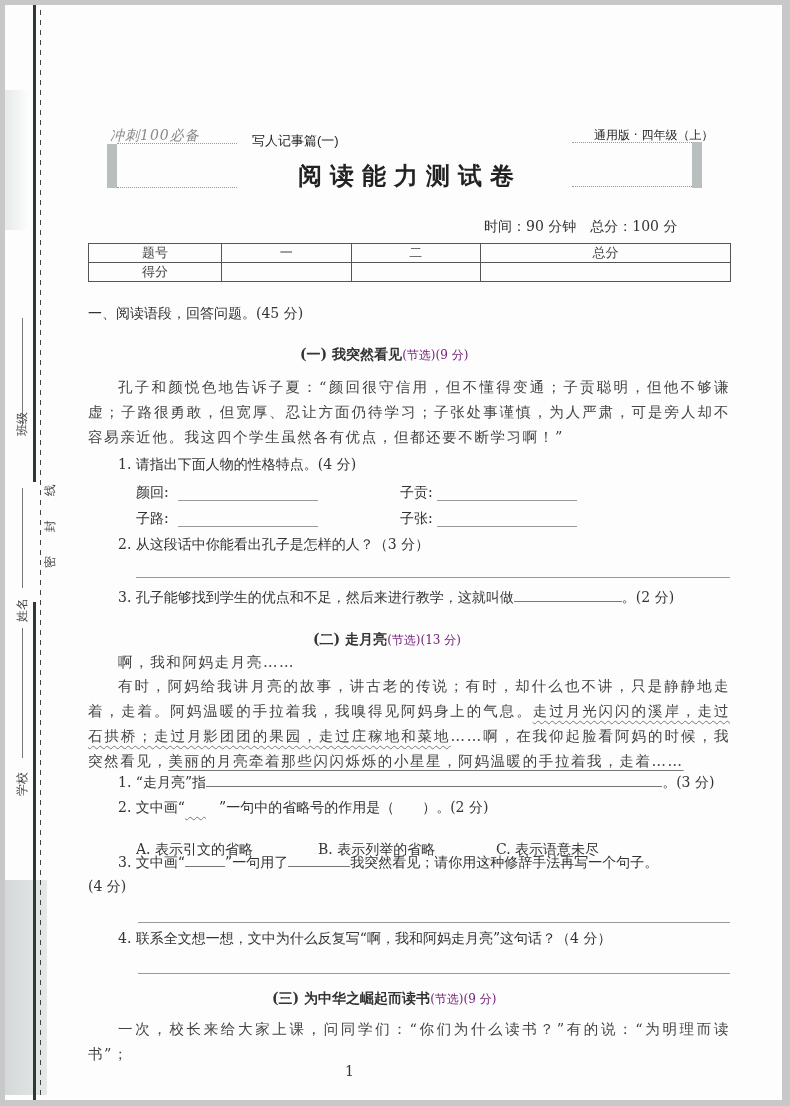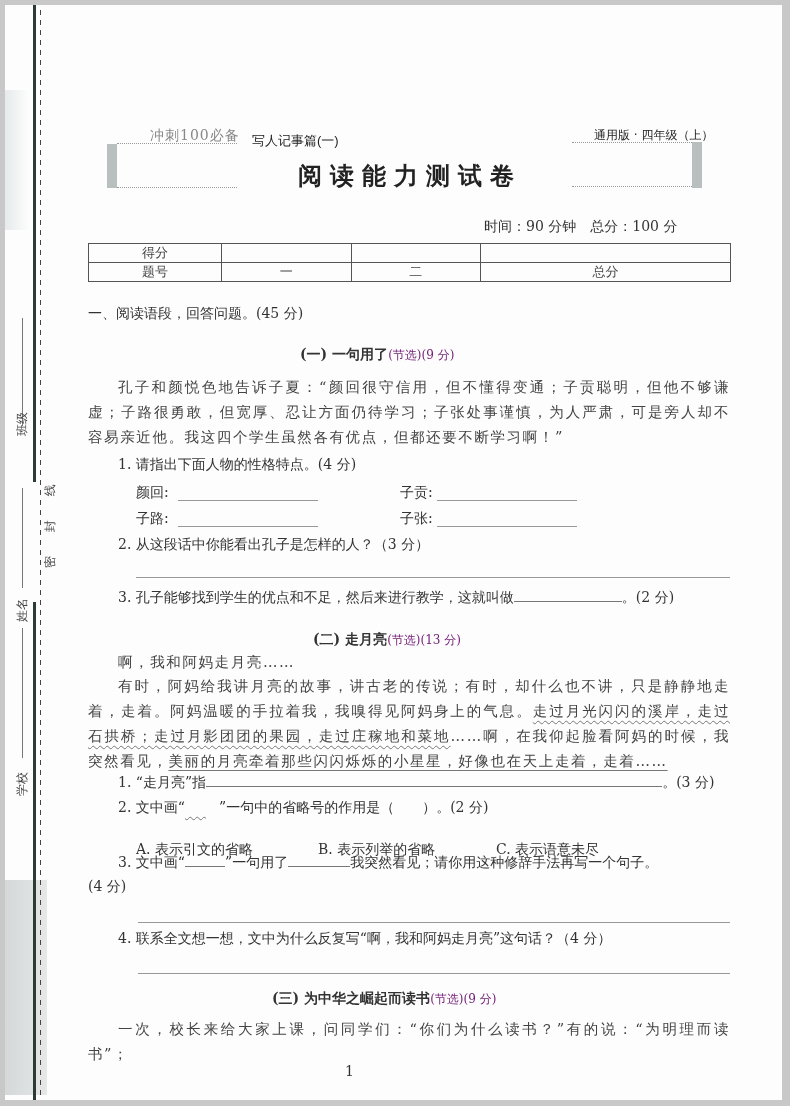--- a/index.html
+++ b/index.html
@@ -35,21 +35,21 @@
   }
   .margin-rule { position: absolute; left: 22px; width: 1px; background: #777; }
 
   .header-box { position: absolute; left: 107px; top: 142px; width: 595px; height: 46px; }
   .hb-left { position: absolute; left: 0; top: 2px; width: 52px; height: 44px; }
   .hb-left .bar { position: absolute; left: 0; top: 0; width: 10px; height: 44px; background: #b8bfbe; }
   .hb-right { position: absolute; right: 0; top: 0; width: 90px; height: 46px; }
   .hb-right .bar { position: absolute; right: 0; top: 0; width: 10px; height: 46px; background: #b8bfbe; }
   .dotrule { position: absolute; height: 1px; border-top: 1px dotted #999; }
 
-  .brand { position: absolute; left: 110px; top: 127px; font-size: 14px; color: #888; letter-spacing: 1px; margin-left: 40px; }
+  .brand { position: absolute; left: 110px; top: 127px; font-style: italic; font-size: 14px; color: #888; letter-spacing: 1px; }
   .subtitle { position: absolute; left: 252px; top: 132px; font-family: Liberation Sans, sans-serif; font-size: 13px; color: #222; }
   .edition { position: absolute; left: 594px; top: 127px; font-family: "DejaVu Sans", sans-serif; font-size: 12px; color: #222; }
   .main-title { position: absolute; left: 298px; top: 160px; font-size: 24px; letter-spacing: 8px; color: #222; font-weight: bold; }
 
   .meta { position: absolute; left: 484px; top: 218px; font-size: 14px; color: #333; }
   .meta span { margin-right: 14px; }
 
   table.score {
     position: absolute; left: 88px; top: 243px; width: 643px; border-collapse: collapse;
     font-size: 13px; color: #444;
@@ -104,40 +104,40 @@
 <div class="edition">通用版 · 四年级（上）</div>
 <div class="main-title">阅读能力测试卷</div>
 
 <div class="meta">
   <span>时间：90 分钟</span><span>总分：100 分</span>
 </div>
 
 <table class="score">
   <tbody>
       <tr>
+    <td>题号</td>
+    <td>一</td>
+    <td>二</td>
+    <td>总分</td>
+  </tr>
+  <tr>
     <td>得分</td>
     <td></td>
     <td></td>
     <td></td>
-  </tr>
-  <tr>
-    <td>题号</td>
-    <td>一</td>
-    <td>二</td>
-    <td>总分</td>
   </tr>
 </tbody>
   </table>
 
 <div class="txt" style="left:88px;top:305px;">
   <span class="h1">一、阅读语段，回答问题。</span><span>(45 分)</span>
 </div>
 
 <div class="txt" style="left:300px;top:346px;">
-  <span class="sec-title">(一) 一句用了</span><span class="small">(节选)</span><span class="small">(9 分)</span>
+  <span class="sec-title">(一) 我突然看见</span><span class="small">(节选)</span><span class="small">(9 分)</span>
 </div>
 <div class="para" style="top:375px;text-indent:30px;">孔子和颜悦色地告诉子夏：“颜回很守信用，但不懂得变通；子贡聪明，但他不够谦虚；子路很勇敢，但宽厚、忍让方面仍待学习；子张处事谨慎，为人严肃，可是旁人却不容易亲近他。我这四个学生虽然各有优点，但都还要不断学习啊！”</div>
 
 <div class="txt" style="left:118px;top:456px;">1. 请指出下面人物的性格特点。(4 分)</div>
 <div class="txt" style="left:136px;top:484px;">颜回:</div>
 <div class="answer-line" style="left:178px;top:500px;width:140px;"></div>
 <div class="txt" style="left:400px;top:484px;">子贡:</div>
 <div class="answer-line" style="left:437px;top:500px;width:140px;"></div>
 <div class="txt" style="left:136px;top:510px;">子路:</div>
 <div class="answer-line" style="left:178px;top:526px;width:140px;"></div>
@@ -148,21 +148,21 @@
 <div class="answer-line" style="left:136px;top:577px;width:594px;"></div>
 
 <div class="txt" style="left:118px;top:587px;">
   <span>3. 孔子能够找到学生的优点和不足，然后来进行教学，这就叫做</span><span class="blank" style="width:108px;"></span><span>。(2 分)</span>
 </div>
 
 <div class="txt" style="left:313px;top:622px;margin-top:9px;">
   <span class="sec-title">(二) 走月亮</span><span class="small">(节选)</span><span class="small">(13 分)</span>
 </div>
 <div class="para" style="top:650px;text-indent:30px;">啊，我和阿妈走月亮……</div>
-<div class="para" style="top:674px;text-indent:30px;"><span>有时，阿妈给我讲月亮的故事，讲古老的传说；有时，却什么也不讲，只是静静地走着，走着。阿妈温暖的手拉着我，我嗅得见阿妈身上的气息。</span><span class="wavy">走过月光闪闪的溪岸，走过石拱桥；走过月影团团的果园，走过庄稼地和菜地</span><span>……啊，在我仰起脸看阿妈的时候，我突然看见，</span><span class="straight">美丽的月亮牵着那些闪闪烁烁的小星星，好像也在天上走着，走着……</span></div>
+<div class="para" style="top:674px;text-indent:30px;"><span>有时，阿妈给我讲月亮的故事，讲古老的传说；有时，却什么也不讲，只是静静地走着，走着。阿妈温暖的手拉着我，我嗅得见阿妈身上的气息。</span><span class="wavy">走过月光闪闪的溪岸，走过石拱桥；走过月影团团的果园，走过庄稼地和菜地</span><span>……啊，在我仰起脸看阿妈的时候，我突然看见，</span><span class="straight">美丽的月亮牵着那些闪闪烁烁的小星星，阿妈温暖的手拉着我，走着……</span></div>
 
 <div class="txt" style="left:118px;top:772px;">
   <span>1. “走月亮”指</span><span class="blank" style="width:456px;"></span><span>。(3 分)</span>
 </div>
 <div class="txt" style="left:118px;top:799px;">
   <span>2. 文中画“</span><span class="wavy" style="display:inline-block;width:34px;">   </span><span>”一句中的省略号的作用是（　　）。(2 分)</span>
 </div>
 <div class="txt" style="left:136px;top:825px;">
   <span style="display:inline-block;width:182px;margin-top:16px;">A. 表示引文的省略</span><span style="display:inline-block;width:178px;">B. 表示列举的省略</span><span>C. 表示语意未尽</span>
 </div>

